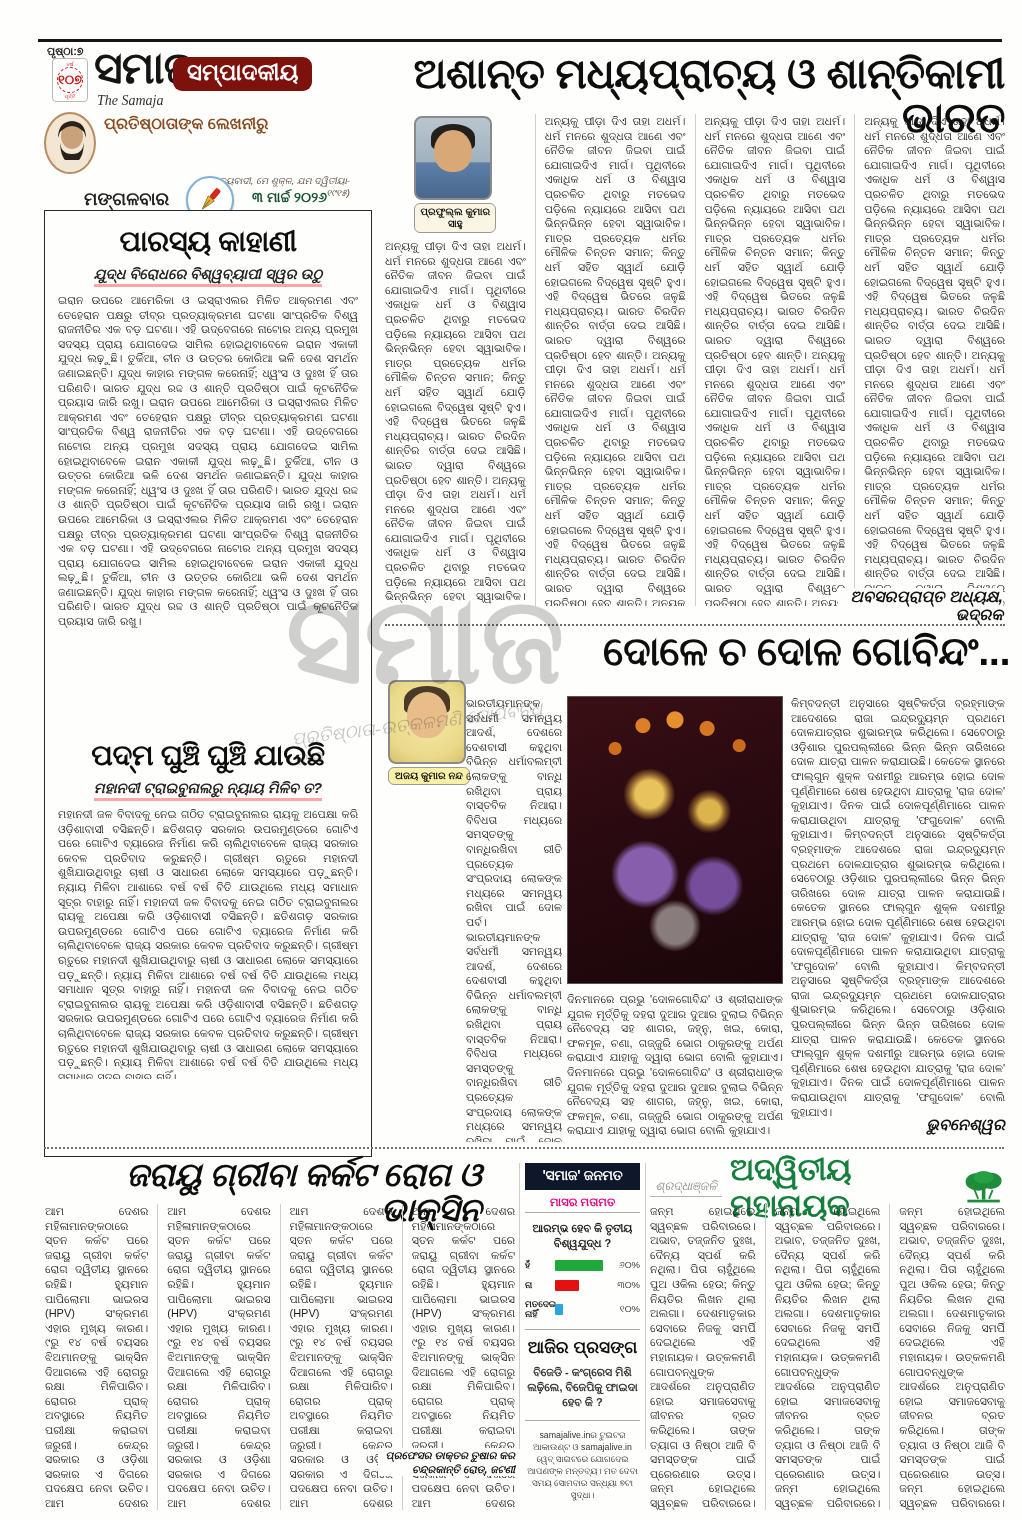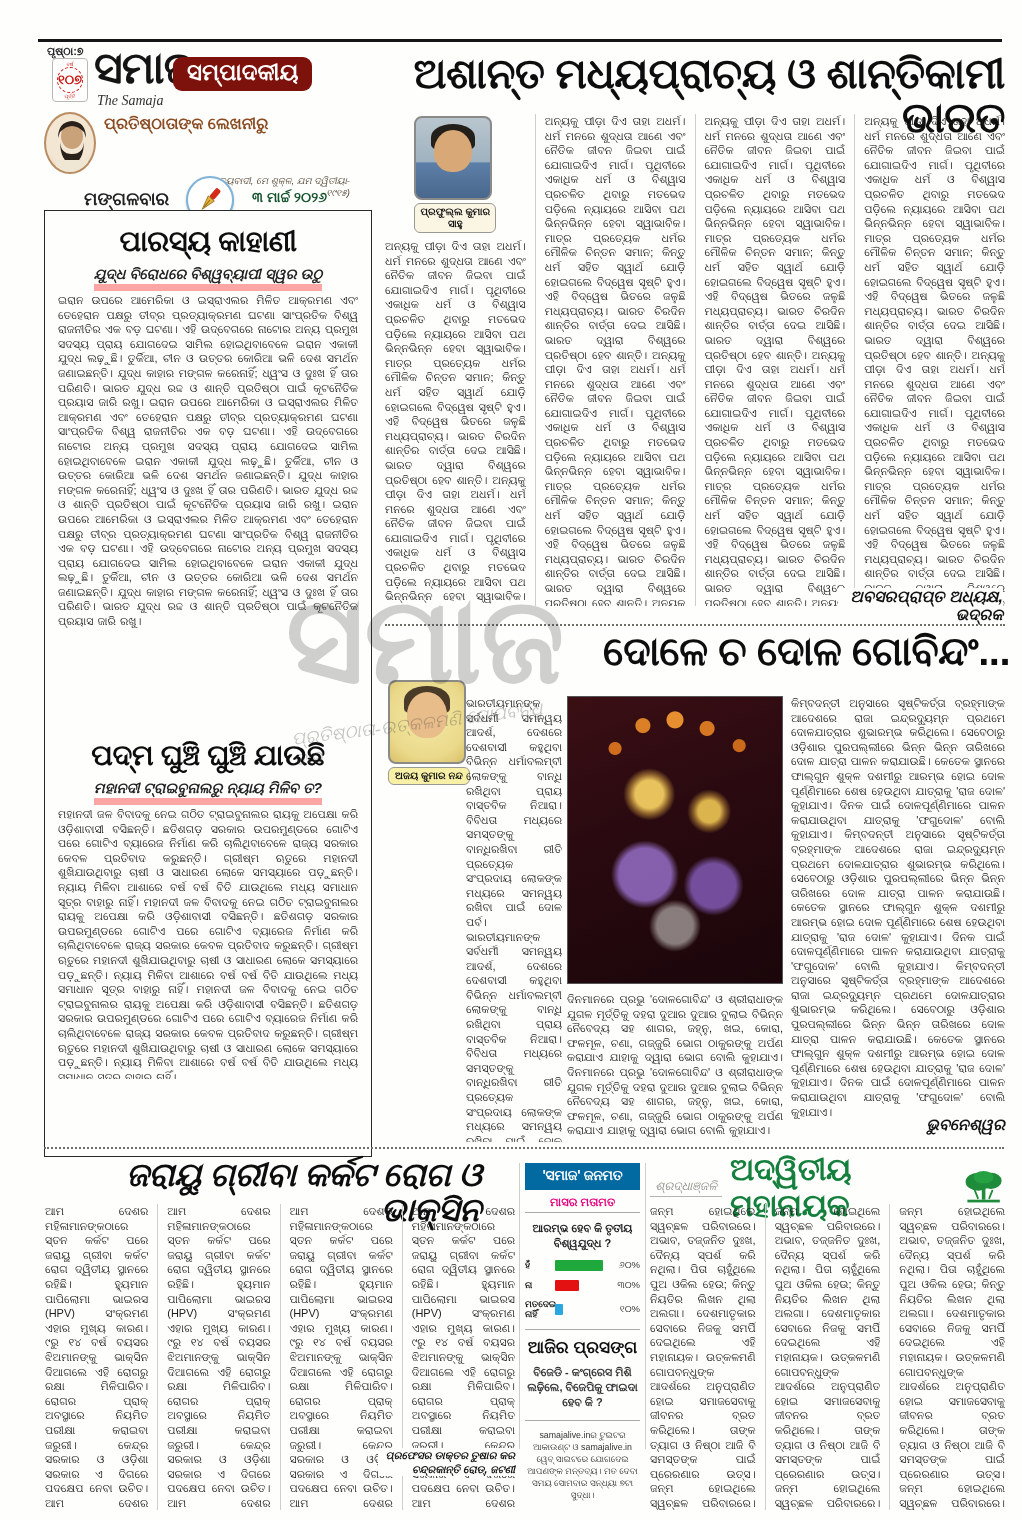--- a/index.html
+++ b/index.html
@@ -40,21 +40,21 @@
   #pen-badge{left:186px;top:176px;width:48px;height:48px;border-radius:50%;background:#fff;
              border:2px solid #7fb3d9;display:flex;align-items:center;justify-content:center;
              box-shadow:0 1px 2px rgba(0,0,0,.25);}
   #date-date{left:252px;top:189px;font-size:14px;font-weight:bold;color:#14532d;}
   
   #edbox{left:44px;top:210px;width:328px;height:947px;border:1.6px solid #2a2a2a;background:#fefefc;
          padding:14px 13px 10px;overflow:hidden;}
   .ed-title{font-size:29px;font-weight:bold;text-align:center;color:#0d0d0d;letter-spacing:-0.5px;}
   .ed-sub{text-align:center;margin-top:6px;}
   .ed-sub span{font-size:14.5px;font-weight:bold;font-style:italic;color:#222;
-               border-bottom:7px solid #fca5a5;padding-bottom:2px;}
+               border-bottom:3px solid #fca5a5;padding-bottom:2px;}
   .ed-body{margin-top:10px;}
   
   #main-headline{left:383px;top:52px;width:622px;font-size:42px;}
   #main-cols{left:385px;top:114px;width:620px;height:492px;}
   .author-card{width:82px;margin:2px auto 6px;}
   .author-photo{width:78px;height:84px;border-radius:8px;border:2px solid #8a8a88;position:relative;overflow:hidden;}
   .ph1{background:linear-gradient(180deg,#b9c6cf 0%,#9fb2bf 55%,#5d7fa8 56%,#49678c 100%);}
   .face{position:absolute;left:50%;transform:translateX(-50%);background:#d9a877;border-radius:50% 50% 45% 45%;}
   .hair{position:absolute;left:50%;transform:translateX(-50%);background:#23201c;border-radius:50% 50% 20% 20%;}
   .author-name{margin-top:3px;font-size:10px;font-weight:bold;text-align:center;color:#111;
@@ -92,21 +92,21 @@
   #feat-mid{left:567px;top:992px;width:216px;height:150px;}
   #feat-right{left:791px;top:696px;width:214px;height:446px;}
   #feat-sign{left:860px;top:1116px;width:145px;}
   
   #bl-headline{left:45px;top:1158px;width:436px;font-size:33px;font-style:italic;}
   #bl-cols{left:45px;top:1204px;width:470px;height:306px;}
   #bl-sign{left:378px;top:1448px;width:137px;font-size:10.5px;line-height:14px;}
   
   #poll{left:519px;top:1163px;width:127px;height:286px;border-left:1px solid #cfcfc9;
         border-right:1px solid #cfcfc9;padding:0 5px;}
-  #poll-header{background:#0369a1;color:#fff;font-weight:bold;font-size:14px;text-align:center;
+  #poll-header{background:#0f172a;color:#fff;font-weight:bold;font-size:14px;text-align:center;
                padding:4px 0 6px;letter-spacing:-0.3px;}
   #poll-sub{color:#e5007d;font-weight:bold;font-size:11.5px;text-align:center;margin-top:6px;
             padding-bottom:3px;border-bottom:1px solid #aaa;}
   #poll-q{font-size:11px;font-weight:bold;color:#222;text-align:center;margin-top:8px;line-height:15px;}
   .bar-row{display:flex;align-items:center;margin-top:8px;}
   .bar-label{font-size:9px;font-weight:bold;color:#222;width:30px;line-height:10px;}
   .bar{height:11px;border-radius:1px;}
   .bar-pct{font-size:9.5px;color:#333;margin-left:auto;}
   #poll-hr1,#poll-hr2{border-top:1px solid #aaa;margin-top:10px;}
   #poll-today{font-size:17px;font-weight:bold;text-align:center;color:#0d0d0d;margin-top:8px;}

